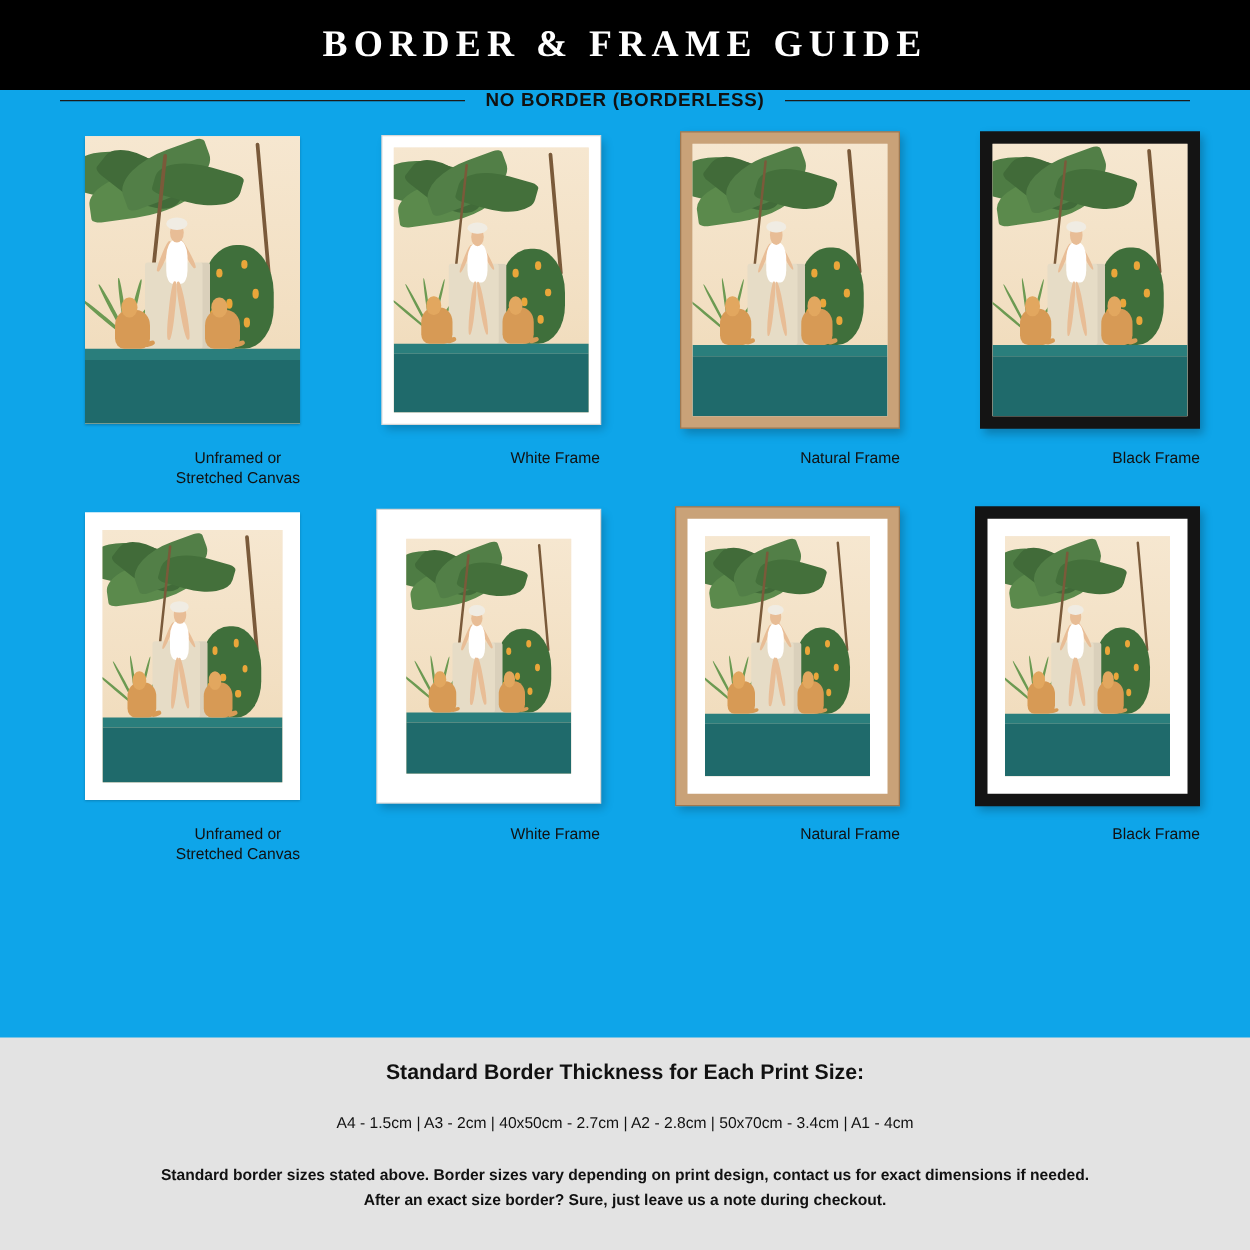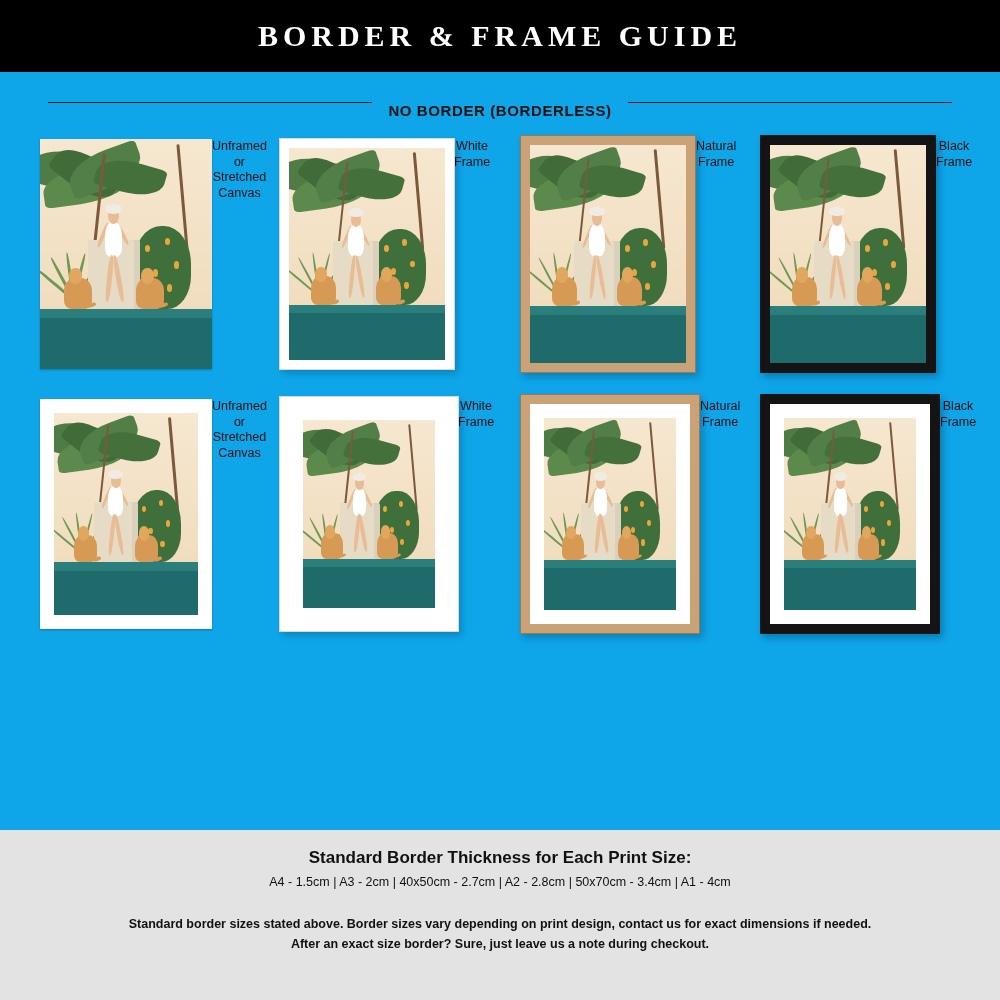--- a/index.html
+++ b/index.html
@@ -23,22 +23,22 @@
     font-family: "Liberation Serif", serif;
     font-size: 30px;
     letter-spacing: 5px;
     font-weight: 700;
     text-transform: uppercase;
   }
 
   
   .section { padding: 0 48px; }
   .section-head {
-    display: flex; 
-    margin-top: 30px; margin-bottom: 6px;
+    display: flex; align-items: center;
+    margin-bottom: 6px;
   }
   .rule { flex: 1 1 auto; height: 1px; background: #1b1b1b; }
   .section-head .label {
     padding: 0 16px;
     font-size: 15px;
     font-weight: 700;
     letter-spacing: 0.6px;
     color: #111;
     white-space: nowrap;
   }
@@ -47,22 +47,22 @@
   .grid {
     display: flex;
     justify-content: space-between;
     align-items: flex-start;
     padding: 0 40px;
     margin-top: 10px;
   }
   .item {
     width: 200px;
     display: flex;
-    flex-direction: row;
-    align-items: flex-start;
+    flex-direction: column;
+    align-items: flex-end;
   }
   .frame-slot {
     height: 250px;
     display: flex; align-items: center; justify-content: center;
   }
   .caption {
     margin-top: 10px;
     text-align: center;
     font-size: 12.5px;
     color: #111;
@@ -189,21 +189,21 @@
 
   
   .footer {
     position: absolute; left: 0; bottom: 0;
     width: 1000px; height: 170px;
     background: #e3e3e3;
     text-align: center;
     padding-top: 18px;
   }
   .footer .f-title { font-size: 17px; font-weight: 700; color: #111; }
-  .footer .f-sizes { font-size: 12.5px; color: #111; line-height: 1.6; margin-top: 4px; }
+  .footer .f-sizes { font-size: 12.5px; color: #111; line-height: 1.6; margin-top: 20px; }
   .footer .f-note {
     font-size: 12.5px; color: #111; line-height: 1.6;
     margin: 0 auto; margin-top: 22px; width: 760px; font-weight: bold;
   }
 </style>
 </head>
 <body>
 
 <div class="page">
 

